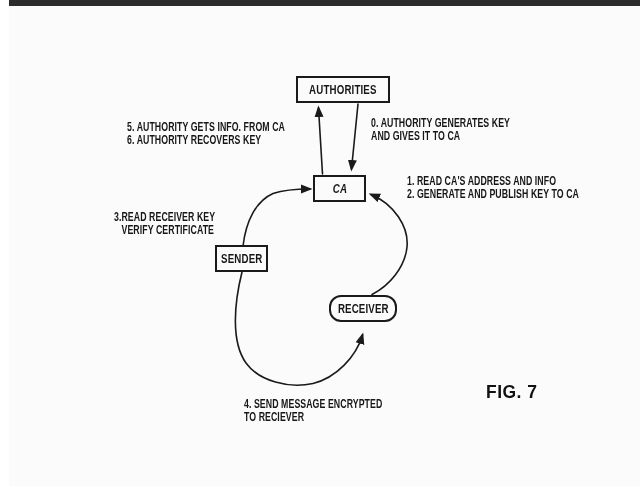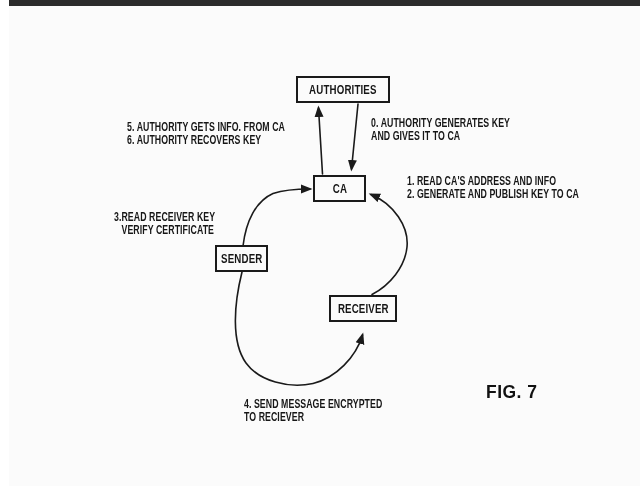--- a/index.html
+++ b/index.html
@@ -35,23 +35,23 @@
   }
   .node .lbl {
     font-size: 13.5px;
     font-weight: 700;
     letter-spacing: 0.2px;
     transform: scaleX(0.72);
     transform-origin: center center;
     white-space: nowrap;
   }
   .node-authorities { left: 287px; top: 76px;  width: 94px; height: 27px; }
-  .node-ca         { left: 304px; top: 175px; width: 53px; height: 27px; }
+  .node-ca         { left: 304px; top: 175px; width: 53px; height: 27px; font-style: italic; }
   .node-sender     { left: 206px; top: 245px; width: 53px; height: 27px; text-align: right; }
-  .node-receiver   { left: 320px; top: 295px; width: 68px; height: 27px; }
+  .node-receiver   { left: 320px; top: 295px; width: 68px; height: 27px; border-radius: 12px; }
   .ann {
     position: absolute;
     font-size: 12px;
     font-weight: 700;
     line-height: 13px;
     white-space: pre-wrap;
     transform: scaleX(0.73);
     transform-origin: left top;
     letter-spacing: 0.1px;
   }

